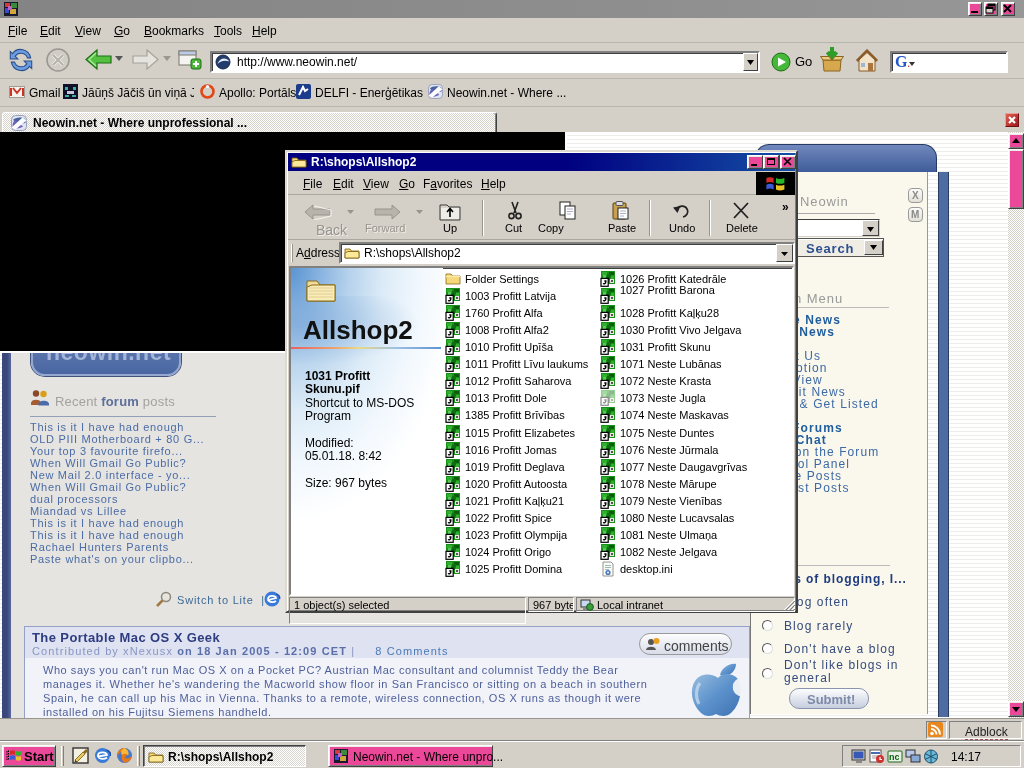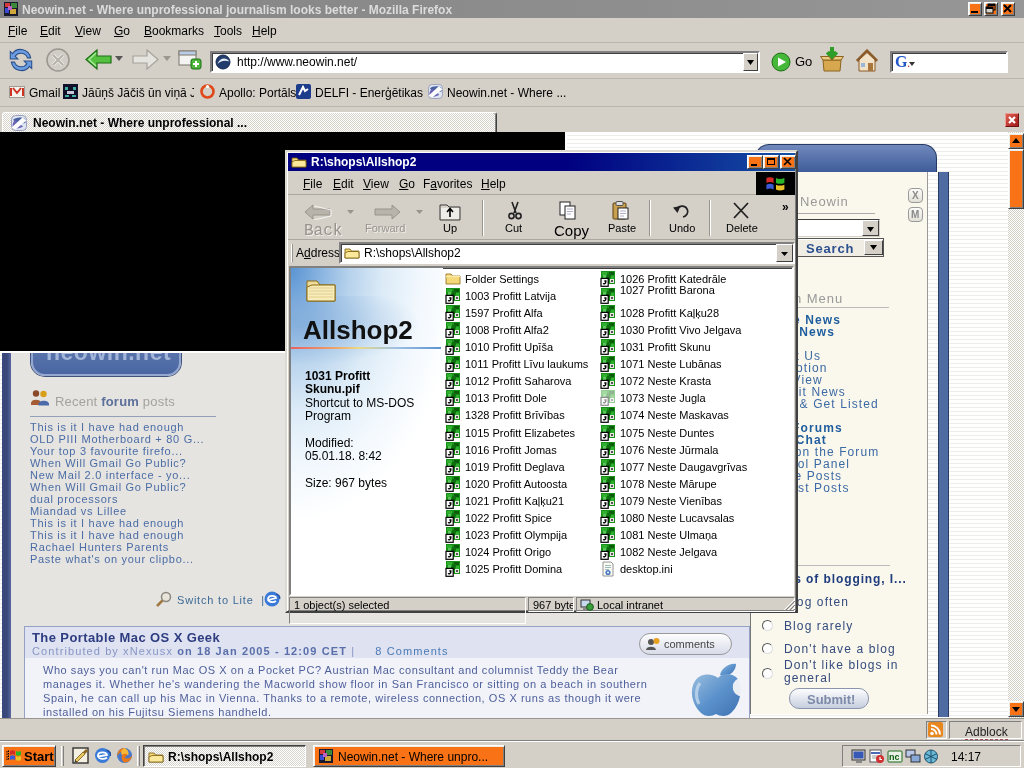--- a/index.html
+++ b/index.html
@@ -1,19 +1,19 @@
 <!DOCTYPE html>
 <html><head>
 <meta charset="utf-8">
 <style>
 * { margin:0; padding:0; box-sizing:border-box; }
 html,body { width:1024px; height:768px; overflow:hidden; }
 body { font-family:"Liberation Sans", sans-serif; font-size:11px; background:#d4d0c8; position:relative; }
 .abs { position:absolute; }
-.bevel-out { border:1px solid; border-color:#ffffff #404040 #404040 #ffffff; box-shadow: inset 1px 1px 0 #ecebe6, inset -1px -1px 0 #808080; background:#f97316; }
+.bevel-out { border:1px solid; border-color:#ffffff #404040 #404040 #ffffff; box-shadow: inset 1px 1px 0 #ecebe6, inset -1px -1px 0 #808080; background:#ec4899; }
 .bevel-out1 { border:1px solid; border-color:#ffffff #404040 #404040 #ffffff; background:#d4d0c8; }
 .sunk-field { border:2px solid; border-color:#808080 #ffffff #ffffff #808080; box-shadow: inset 1px 1px 0 #404040; background:#ffffff; }
 .pane-sunk { border:1px solid; border-color:#808080 #ffffff #ffffff #808080; }
 .u { text-decoration:underline; }
 .dither { background-image: conic-gradient(#ffffff 0 25%, #d4d0c8 0 50%, #ffffff 0 75%, #d4d0c8 0); background-size:2px 2px; }
 svg { display:block; }
 </style>
 </head>
 <body>
 
@@ -21,21 +21,20 @@
   <div class="abs" style="left:3px;top:1px;">
     <svg width="16" height="16">
         <rect x="1" y="1" width="14" height="14" fill="#1a1a2e"></rect>
         <rect x="2" y="2" width="5" height="4" fill="#d43a3a"></rect>
         <rect x="8" y="2" width="6" height="5" fill="#3a8a3a"></rect>
         <rect x="2" y="7" width="4" height="5" fill="#3a4ad0"></rect>
         <rect x="7" y="8" width="6" height="5" fill="#d0a83a"></rect>
         <rect x="5" y="5" width="4" height="4" fill="#c060c0"></rect>
       </svg>
   </div>
-  <div class="abs" style="left:22px;top:3px;font-size:12px;font-weight:bold;color:#dcdcdc;white-space:nowrap;">Neowin.net - Where unprofessional journalism looks better - Mozilla Firefox</div>
   <div class="abs bevel-out" style="left:968px;top:2px;width:14px;height:14px;">
       <div class="abs" style="left:2px;top:8px;width:7px;height:2px;background:#000;"></div>
     </div>
   <div class="abs bevel-out" style="left:984px;top:2px;width:14px;height:14px;">
     <svg width="12" height="12">
         <rect x="3" y="1" width="7" height="6" fill="none" stroke="#000" stroke-width="1"></rect>
         <rect x="3" y="1" width="7" height="2" fill="#000"></rect>
         <rect x="1" y="4" width="7" height="6" fill="#d4d0c8" stroke="#000" stroke-width="1"></rect>
         <rect x="1" y="4" width="7" height="2" fill="#000"></rect>
       </svg>
@@ -278,21 +277,21 @@
       <div class="abs" style="left:0;top:0;width:724px;height:31px;background:#dee2f1;"></div>
       <div class="abs" style="left:7px;top:3px;font-size:13px;font-weight:bold;letter-spacing:0.4px;color:#2e3c80;">The Portable Mac OS X Geek</div>
       <div class="abs" style="left:7px;top:18px;font-size:11px;letter-spacing:1.1px;color:#8896c4;">Contributed by xNexusx <span style="color:#5a6faa;font-weight:bold;">on 18 Jan 2005 - 12:09 CET</span> | <span style="color:#4a7ab5;margin-left:16px;">8 Comments</span></div>
 
       <div class="abs" style="left:614px;top:6px;width:93px;height:22px;border-radius:11px;border:1px solid #9a9a9a;background:linear-gradient(#fdfdfe,#d8dce8);">
         <svg class="abs" style="left:5px;top:3px;" width="15" height="15">
             <circle cx="6" cy="5" r="3" fill="#555"></circle>
             <path d="M1 13 C1 8.5 11 8.5 11 13 Z" fill="#555"></path>
             <circle cx="11.5" cy="4" r="3" fill="#e8a020"></circle>
           </svg>
-        <span class="abs" style="left:24px;top:4px;font-size:11px;color:#444;">comments</span>
+        <span class="abs" style="left:24px;top:4px;font-size:14px;color:#444;">comments</span>
       </div>
 
       <svg class="abs" style="left:655px;top:32px;" width="72" height="60" viewBox="0 0 72 60">
         <defs>
             <linearGradient id="apg" x1="0" y1="0" x2="1" y2="1">
               <stop offset="0" stop-color="#9abede"></stop>
               <stop offset="0.5" stop-color="#5c92cc"></stop>
               <stop offset="1" stop-color="#3e72b2"></stop>
             </linearGradient>
           </defs>
@@ -451,21 +450,21 @@
           </svg>
       </div>
     </div>
 
     <div class="abs" style="left:1px;top:44px;width:507px;height:44px;border-bottom:1px solid #aaa79f;">
 
       <svg class="abs" style="left:16px;top:8px;" width="28" height="16" viewBox="0 0 28 16">
           <path d="M9 1 L1 8 L9 15 L9 11 L26 11 L26 5 L9 5 Z" fill="#b8b4ac" stroke="#98948c" stroke-width="1"></path>
           <path d="M10 2 L27 6 L27 12 L10 16" fill="none" stroke="#f5f4f1" stroke-width="1"></path>
         </svg>
-      <div class="abs" style="left:16px;top:26px;font-size:16px;color:#98948c;text-shadow:1px 1px 0 #f0efec;font-family:Liberation Mono, monospace;">Back</div>
+      <div class="abs" style="left:28px;top:26px;font-size:14px;color:#98948c;text-shadow:1px 1px 0 #f0efec;">Back</div>
       <svg class="abs" style="left:59px;top:14px;" width="8" height="5">
           <path d="M0 0 L7 0 L3.5 4 Z" fill="#98948c"></path>
         </svg>
 
       <svg class="abs" style="left:85px;top:8px;" width="28" height="16" viewBox="0 0 28 16">
           <path d="M19 1 L27 8 L19 15 L19 11 L2 11 L2 5 L19 5 Z" fill="#b8b4ac" stroke="#98948c" stroke-width="1"></path>
         </svg>
       <div class="abs" style="left:77px;top:26px;font-size:11px;color:#98948c;text-shadow:1px 1px 0 #f0efec;">Forward</div>
       <svg class="abs" style="left:128px;top:14px;" width="8" height="5">
           <path d="M0 0 L7 0 L3.5 4 Z" fill="#98948c"></path>
@@ -484,21 +483,21 @@
           <circle cx="6.5" cy="15" r="2.6" fill="none" stroke="#222" stroke-width="1.6"></circle>
           <circle cx="13.5" cy="15" r="2.6" fill="none" stroke="#222" stroke-width="1.6"></circle>
         </svg>
       <div class="abs" style="left:217px;top:26px;font-size:11px;color:#000;">Cut</div>
 
       <svg class="abs" style="left:270px;top:5px;" width="20" height="20" viewBox="0 0 20 20">
           <rect x="2" y="1" width="10" height="13" fill="#fff" stroke="#222"></rect>
           <rect x="7" y="5" width="10" height="13" fill="#fff" stroke="#222"></rect>
           <path d="M9 8 L15 8 M9 10.5 L15 10.5 M9 13 L13 13" stroke="#99b" stroke-width="0.8"></path>
         </svg>
-      <div class="abs" style="left:266px;top:26px;font-size:15px;color:#000;">Copy</div>
+      <div class="abs" style="left:250px;top:26px;font-size:11px;color:#000;">Copy</div>
 
       <svg class="abs" style="left:323px;top:5px;" width="20" height="20" viewBox="0 0 20 20">
           <rect x="2" y="2" width="13" height="16" rx="1" fill="#c8a050" stroke="#5a4010"></rect>
           <rect x="5" y="0.5" width="7" height="4" rx="1" fill="#ddd" stroke="#555"></rect>
           <rect x="7" y="7" width="10" height="11" fill="#fff" stroke="#222"></rect>
           <path d="M9 10 L15 10 M9 12.5 L15 12.5 M9 15 L13 15" stroke="#99b" stroke-width="0.8"></path>
         </svg>
       <div class="abs" style="left:320px;top:26px;font-size:11px;color:#000;">Paste</div>
       <div class="abs" style="left:361px;top:4px;width:2px;height:36px;border-left:1px solid #98948c;border-right:1px solid #fff;"></div>
 
@@ -554,21 +553,21 @@
             <use href="#i-f16"></use>
           </svg>
       <div class="abs" style="left:174px;top:5px;white-space:nowrap;">Folder Settings</div>
       <svg class="abs" style="left:154px;top:20px;" width="16" height="16">
             <use href="#i-pif"></use>
           </svg>
       <div class="abs" style="left:174px;top:22px;white-space:nowrap;">1003 Profitt Latvija</div>
       <svg class="abs" style="left:154px;top:37px;" width="16" height="16">
             <use href="#i-pif"></use>
           </svg>
-      <div class="abs" style="left:174px;top:39px;white-space:nowrap;">1597 Profitt Alfa</div>
+      <div class="abs" style="left:174px;top:39px;white-space:nowrap;">1760 Profitt Alfa</div>
       <svg class="abs" style="left:154px;top:54px;" width="16" height="16">
             <use href="#i-pif"></use>
           </svg>
       <div class="abs" style="left:174px;top:56px;white-space:nowrap;">1008 Profitt Alfa2</div>
       <svg class="abs" style="left:154px;top:71px;" width="16" height="16">
             <use href="#i-pif"></use>
           </svg>
       <div class="abs" style="left:174px;top:73px;white-space:nowrap;">1010 Profitt Upīša</div>
       <svg class="abs" style="left:154px;top:88px;" width="16" height="16">
             <use href="#i-pif"></use>
@@ -578,21 +577,21 @@
             <use href="#i-pif"></use>
           </svg>
       <div class="abs" style="left:174px;top:107px;white-space:nowrap;">1012 Profitt Saharova</div>
       <svg class="abs" style="left:154px;top:122px;" width="16" height="16">
             <use href="#i-pif"></use>
           </svg>
       <div class="abs" style="left:174px;top:124px;white-space:nowrap;">1013 Profitt Dole</div>
       <svg class="abs" style="left:154px;top:139px;" width="16" height="16">
             <use href="#i-pif"></use>
           </svg>
-      <div class="abs" style="left:174px;top:141px;white-space:nowrap;">1328 Profitt Brīvības</div>
+      <div class="abs" style="left:174px;top:141px;white-space:nowrap;">1385 Profitt Brīvības</div>
       <svg class="abs" style="left:154px;top:157px;" width="16" height="16">
             <use href="#i-pif"></use>
           </svg>
       <div class="abs" style="left:174px;top:159px;white-space:nowrap;">1015 Profitt Elizabetes</div>
       <svg class="abs" style="left:154px;top:174px;" width="16" height="16">
             <use href="#i-pif"></use>
           </svg>
       <div class="abs" style="left:174px;top:176px;white-space:nowrap;">1016 Profitt Jomas</div>
       <svg class="abs" style="left:154px;top:191px;" width="16" height="16">
             <use href="#i-pif"></use>
@@ -768,21 +767,21 @@
   <div class="abs" style="left:137px;top:4px;width:3px;height:20px;border-left:1px solid #fff;border-right:1px solid #808080;"></div>
 
   <div class="abs" style="left:143px;top:3px;width:163px;height:22px;border:1px solid;border-color:#404040 #fff #fff #404040;box-shadow:inset 1px 1px 0 #808080;background-image:conic-gradient(#ffffff 0 25%, #d9d6cf 0 50%, #ffffff 0 75%, #d9d6cf 0);background-size:2px 2px;">
     <svg class="abs" style="left:4px;top:3px;" width="16" height="16" viewBox="0 0 16 16">
         <path d="M1 4 L6 4 L7.5 6 L15 6 L15 13 L1 13 Z" fill="#f5d87a" stroke="#7a5a08" stroke-width="0.8"></path>
         <path d="M1 8 L4 6.5 L14 6.5 L15 8 L15 13 L1 13 Z" fill="#fbe89a" stroke="#7a5a08" stroke-width="0.8"></path>
       </svg>
     <span class="abs" style="left:24px;top:4px;font-size:12px;font-weight:bold;color:#000;">R:\shops\Allshop2</span>
   </div>
 
-  <div class="abs bevel-out" style="left:313px;top:3px;width:192px;height:22px;">
+  <div class="abs bevel-out" style="left:328px;top:3px;width:165px;height:22px;">
     <svg class="abs" style="left:4px;top:2px;" width="16" height="16">
         <rect x="1" y="1" width="14" height="14" fill="#1a1a2e"></rect>
         <rect x="2" y="2" width="5" height="4" fill="#d43a3a"></rect>
         <rect x="8" y="2" width="6" height="5" fill="#3a8a3a"></rect>
         <rect x="2" y="7" width="4" height="5" fill="#3a4ad0"></rect>
         <rect x="7" y="8" width="6" height="5" fill="#d0a83a"></rect>
         <rect x="5" y="5" width="4" height="4" fill="#c060c0"></rect>
       </svg>
     <span class="abs" style="left:24px;top:4px;font-size:12px;color:#000;white-space:nowrap;">Neowin.net - Where unpro...</span>
   </div>

